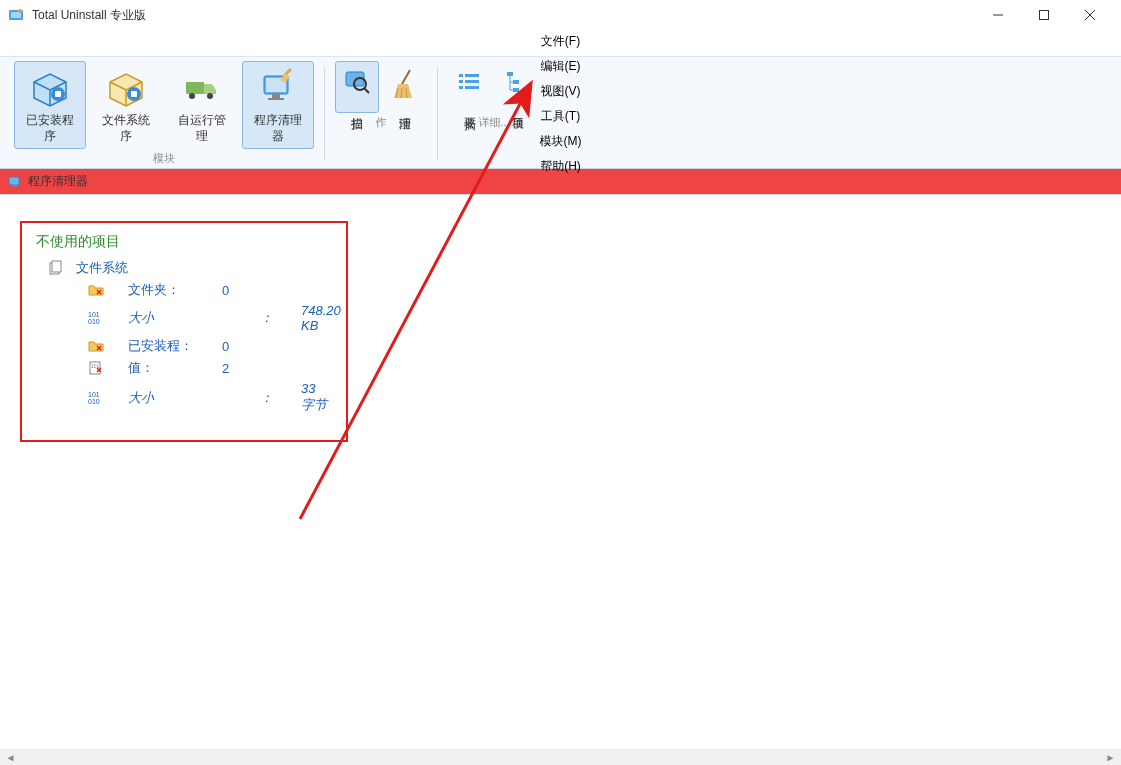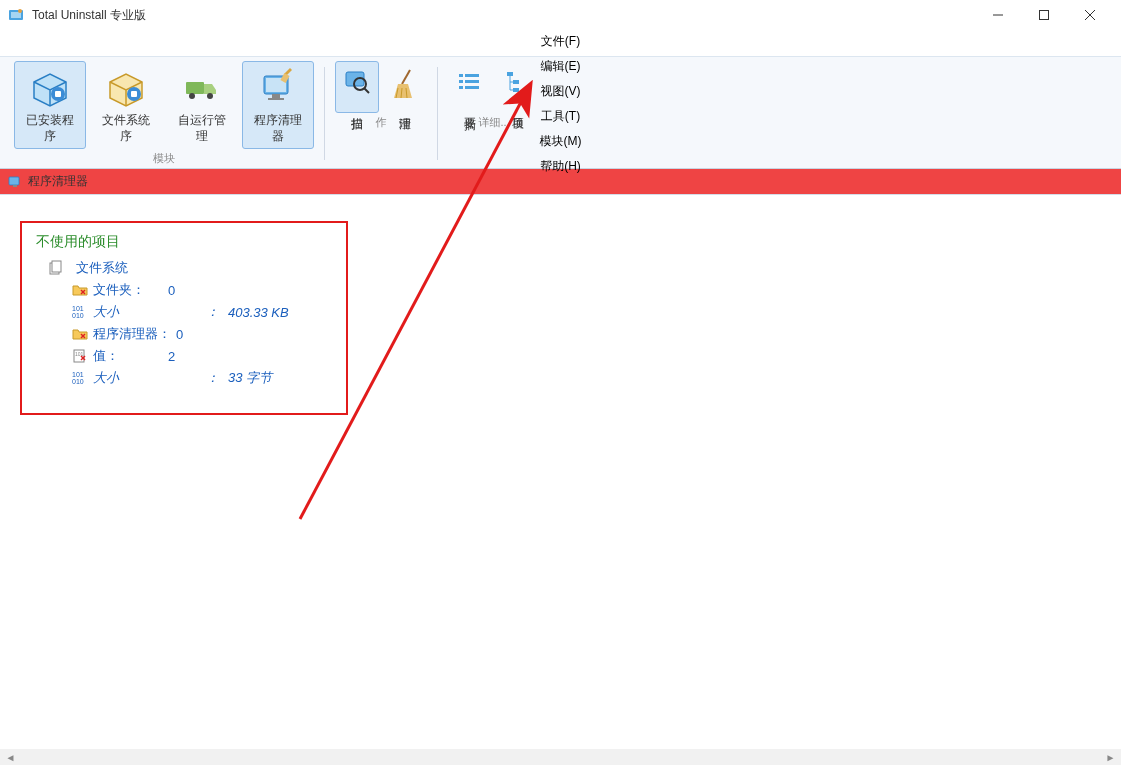--- a/index.html
+++ b/index.html
@@ -34,21 +34,21 @@
     
     .panel-header { background: #ef4444; border-bottom: 1px solid #d4dce8; height: 26px; display: flex; align-items: center; padding: 0 8px; gap: 6px; font-size: 12px; color: #333; }
     .panel-header .ph-icon { width: 14px; height: 14px; }
     
     
     .content { padding: 26px 20px; position: relative; height: calc(765px - 30px - 26px - 130px - 26px - 16px); }
     .summary-box { border: 2px solid #e21b1b; width: 328px; padding: 10px 14px 22px; position: relative; }
     .summary-title { font-size: 14px; color: #2a8c2a; font-weight: 400; margin-bottom: 8px; }
     .section-head { display: flex; align-items: center; gap: 12px; font-size: 13px; color: #1b5fbd; margin: 6px 0 4px 12px; }
     .section-head .sh-icon { width: 16px; height: 16px; }
-    .row { display: flex; align-items: center; gap: 5px; font-size: 13px; color: #1b5fbd; margin: 4px 0 4px 36px; }
+    .row { display: flex; align-items: center; gap: 24px; font-size: 13px; color: #1b5fbd; margin: 4px 0 4px 52px; }
     .row .r-icon { width: 16px; height: 16px; flex: 0 0 16px; }
     .row .r-label { min-width: 70px; }
     .row .r-value { color: #1b5fbd; }
     .row.italic .r-label, .row.italic .r-value, .row.italic .r-sep { font-style: italic; }
     .row .r-sep { color: #1b5fbd; margin-right: 4px; }
     .row.wide .r-label { min-width: 108px; }
     
     
     .arrow-overlay { position: absolute; pointer-events: none; }
     
@@ -254,32 +254,32 @@
     </div>
     <div class="row italic wide">
       <span class="r-icon">
         <svg viewBox="0 0 16 16">
             <text x="0" y="7" font-size="7" fill="#1b5fbd" font-family="monospace">101</text>
             <text x="0" y="14" font-size="7" fill="#1b5fbd" font-family="monospace">010</text>
           </svg>
       </span>
       <span class="r-label">大小</span>
       <span class="r-sep">：</span>
-      <span class="r-value">403.33 KB</span>
+      <span class="r-value">748.20 KB</span>
     </div>
 
     <div class="row">
       <span class="r-icon">
         <svg viewBox="0 0 16 16">
             <path d="M1 4 L6 4 L7 6 L15 6 L15 13 L1 13 Z" fill="#f7c95a" stroke="#c89a2a"></path>
             <line x1="9" y1="8" x2="13" y2="12" stroke="#d22" stroke-width="1.5"></line>
             <line x1="13" y1="8" x2="9" y2="12" stroke="#d22" stroke-width="1.5"></line>
           </svg>
       </span>
-      <span class="r-label">程序清理器：</span>
+      <span class="r-label">已安装程：</span>
       <span class="r-value">0</span>
     </div>
     <div class="row">
       <span class="r-icon">
         <svg viewBox="0 0 16 16">
             <rect x="2" y="2" width="10" height="12" fill="#fff" stroke="#888"></rect>
             <text x="3" y="8" font-size="5" fill="#888">101</text>
             <line x1="9" y1="8" x2="13" y2="12" stroke="#d22" stroke-width="1.5"></line>
             <line x1="13" y1="8" x2="9" y2="12" stroke="#d22" stroke-width="1.5"></line>
           </svg>

